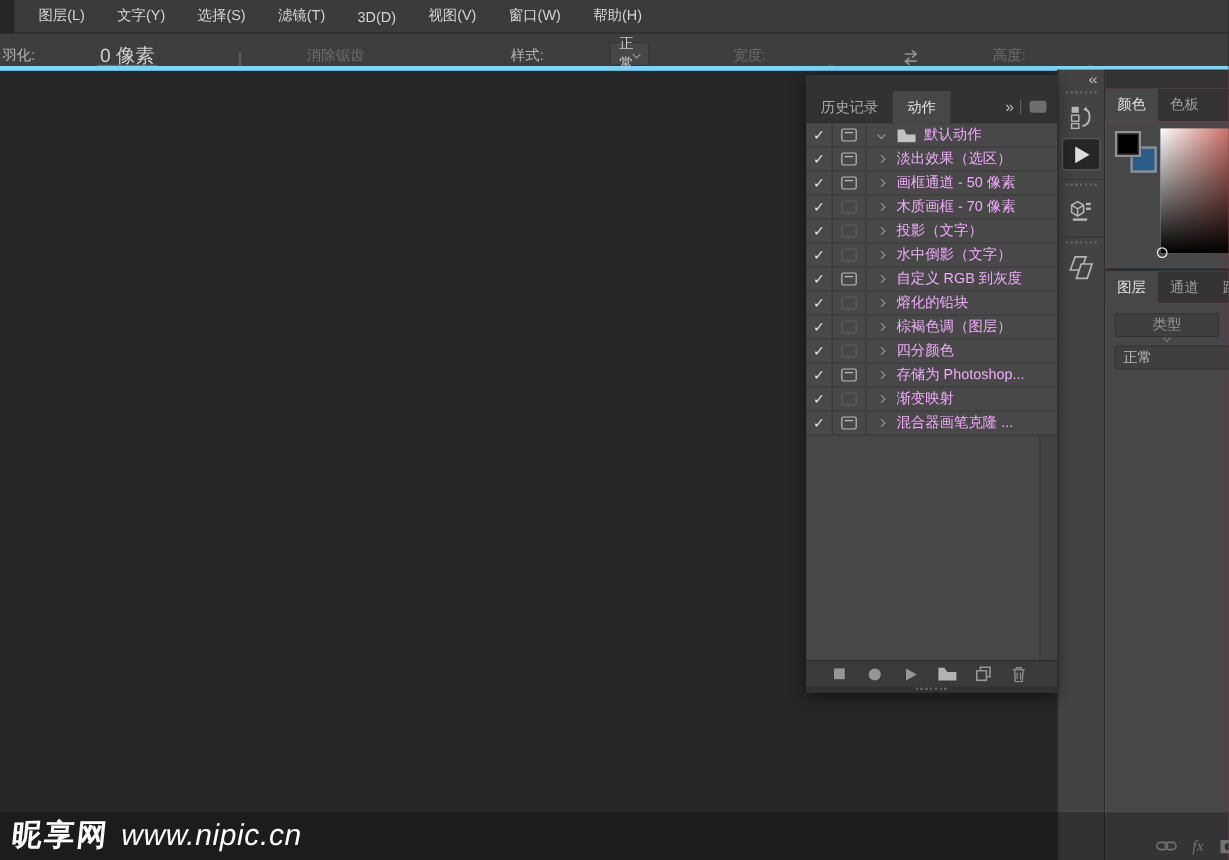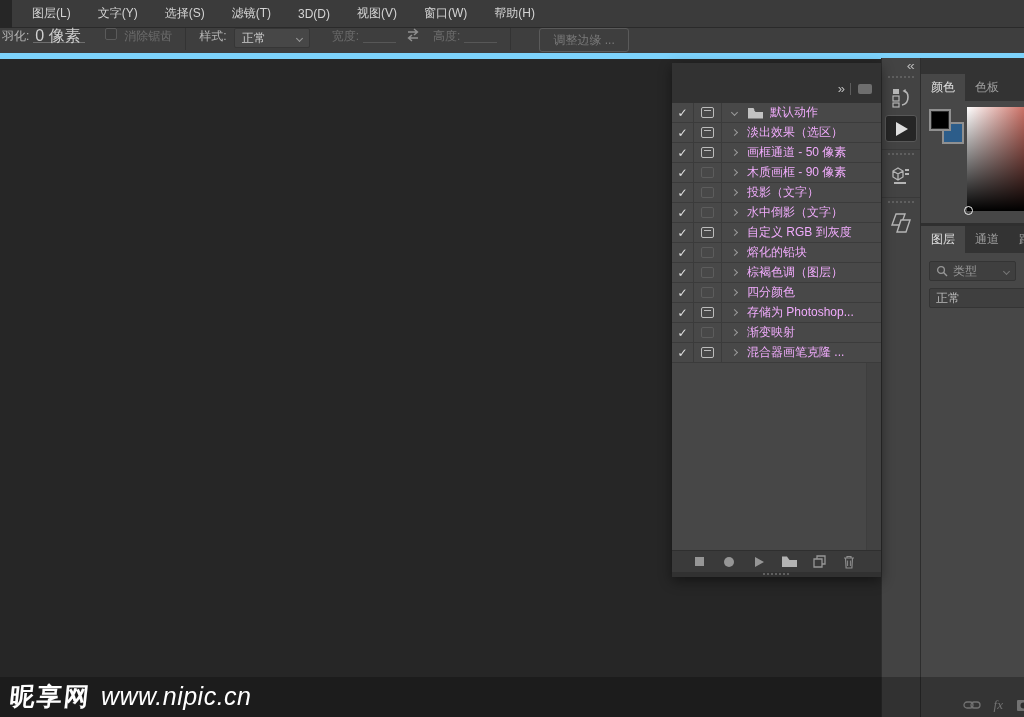--- a/index.html
+++ b/index.html
@@ -11,22 +11,22 @@
   }
 
   
   .menubar { position:absolute; left:12px; top:0; width:100%; height:28px;
     background:#3b3b3b; border-bottom:1px solid #2a2a2a; display:flex; align-items:center;
     padding-left:14px; z-index:10; }
   .menu-item { color:#d4d4d4; font-size:12px; padding:0 6px; margin-right:15px; cursor:default; }
 
   
   .optionsbar { position:absolute; left:0; top:28px; width:100%; height:31px;
-    background:#3e3e3e; border-bottom:6px solid #7dd3fc; display:flex; align-items:flex-start;
-    font-size:12px; color:#b5b5b5; z-index:10; }
+    background:#3e3e3e; border-bottom:4px solid #7dd3fc; display:flex; align-items:flex-end;
+    font-size:12px; color:#b5b5b5; z-index:10;gap:48px; }
   .opt-label { white-space:nowrap; }
   .opt-label.dim { color:#6d6d6d; }
   .underline-input { height:15px; border-bottom:1px solid #6e6e6e; color:#d0d0d0; font-size:16px;
     padding:0 2px; line-height:15px; white-space:nowrap; }
   .underline-input.empty { border-bottom-color:#575757; }
   .aa-checkbox { width:12px; height:12px; border:1px solid #5a5a5a; background:#3a3a3a; border-radius:2px; }
   .vsep { width:1px; height:22px; background:#333; margin:0 13px; }
   .style-select { width:76px; height:20px; background:#474747; border:1px solid #363636;
     border-radius:2px; display:flex; align-items:center; padding:0 7px; color:#cccccc; margin-left:7px; }
   .chev { width:5px; height:5px; border-right:1.5px solid #9a9a9a; border-bottom:1.5px solid #9a9a9a;
@@ -109,21 +109,21 @@
   .swatch-fg { left:8px; top:8px; z-index:2; background:#000; box-shadow:0 0 0 1px #2e2e2e inset; }
   .grad-field { position:absolute; left:46px; top:6px; width:60px; height:104px;
     background:linear-gradient(to bottom, rgba(0,0,0,0) 0%, #000 100%),
                linear-gradient(to right, #ffffff 0%, #c96a5f 100%); }
   .grad-cursor { position:absolute; left:-3px; bottom:-4px; width:9px; height:9px;
     border:1.5px solid #eeeeee; border-radius:50%; }
   .rc-divider { height:3px; background:#2f2f2f; flex:none; }
   .layers-body { position:relative; flex:1; background:#474747; }
   .boxfield { height:20px; background:#3f3f3f; border:1px solid #343434; border-radius:2px;
     display:flex; align-items:center; padding:0 6px; color:#979797; }
-  .filter-row { margin:8px 8px 0 8px; }
+  .filter-row { margin:8px 8px 0 8px;flex-direction:column; }
   .blend-row { margin:7px -2px 0 8px; color:#b8b8b8; }
   .lock-row { margin:9px 8px 0 8px; display:flex; align-items:center; gap:9px; color:#8f8f8f; }
   .layers-bottom { position:absolute; bottom:4px; right:-7px; display:flex; align-items:center;
     gap:13px; color:#9a9a9a; }
   .fx-glyph { font-style:italic; font-size:13px; color:#9a9a9a; font-family:"Liberation Serif",serif; }
 
   
   .wm-strip { position:absolute; left:0; top:677px; width:100%; height:40px;
     background:rgba(0,0,0,0.26); z-index:40; pointer-events:none; }
   .wm-id { position:absolute; left:789px; top:684px; width:217px; height:20px;
@@ -174,20 +174,24 @@
     <span class="opt-label dim" style="margin-left:12px">高度:</span>
     <span class="underline-input empty" style="width:33px; margin-left:4px"></span>
     <span class="vsep"></span>
     <span class="refine-btn">调整边缘 ...</span>
   </div>
 
   <div class="canvas"></div>
 
   <div class="actions-panel">
     <div class="ap-tabbar">
+      <div class="ap-tabs">
+        <div class="ap-tab">历史记录</div>
+        <div class="ap-tab active">动作</div>
+      </div>
       <div class="ap-head-icons">
         <span class="collapse-glyph">»</span>
         <span class="vbar"></span>
         <span class="menu-glyph"></span>
       </div>
     </div>
 
     <div class="ap-body">
       <div class="ap-track"></div>
       <div class="ap-rows" id="ap-rows">
@@ -238,21 +242,21 @@
     <span class="ap-col-check">
               <span class="ap-check">✓</span>
             </span>
     <span class="ap-col-dialog">
               <span class="dialog-box off"></span>
             </span>
     <span class="ap-col-arrow">
               <span class="chev"></span>
             </span>
 
-    <span class="ap-label">木质画框 - 90 像素</span>
+    <span class="ap-label">木质画框 - 70 像素</span>
   </div>
           <div class="ap-row">
     <span class="ap-col-check">
               <span class="ap-check">✓</span>
             </span>
     <span class="ap-col-dialog">
               <span class="dialog-box off"></span>
             </span>
     <span class="ap-col-arrow">
               <span class="chev"></span>

